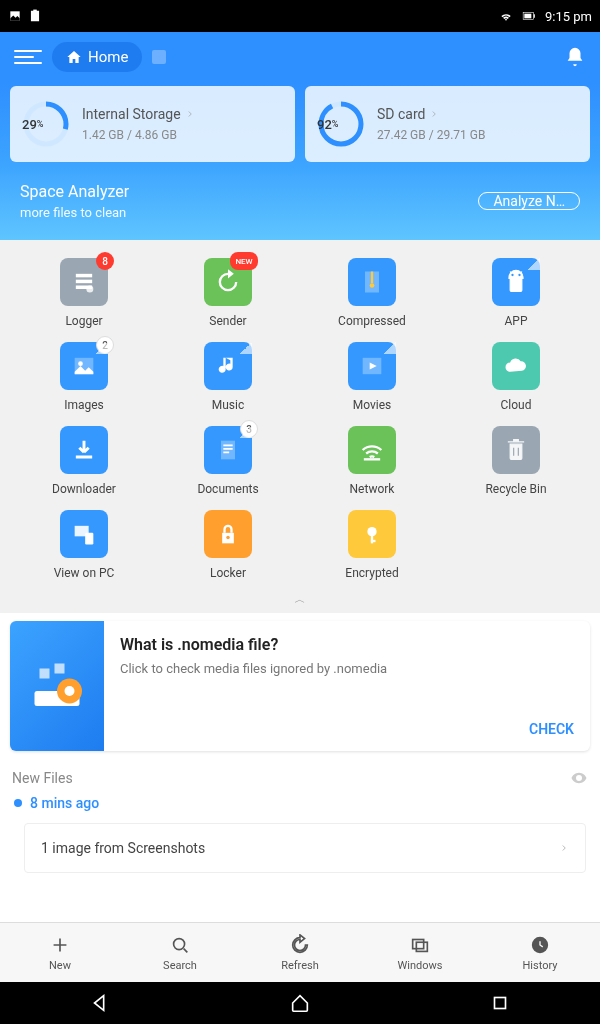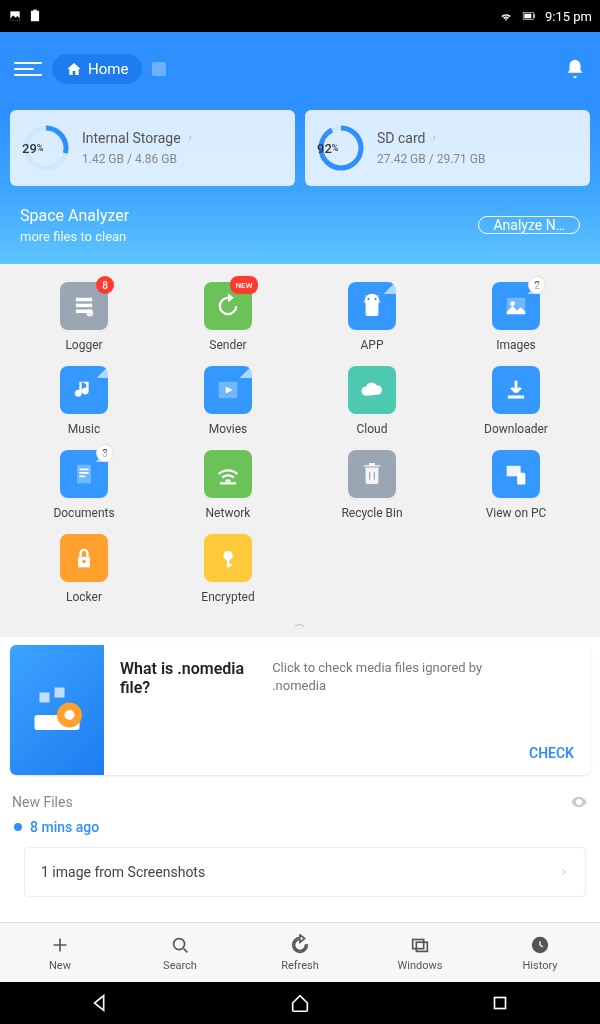--- a/index.html
+++ b/index.html
@@ -1,21 +1,21 @@
 <!DOCTYPE html>
 <html><head>
 <meta charset="utf-8">
 <style>
 *{margin:0;padding:0;box-sizing:border-box;font-family:-apple-system,Roboto,Arial,sans-serif}
 body{width:600px;height:1024px;background:#fff;overflow:hidden;position:relative}
 .statusbar{background:#000;height:32px;display:flex;justify-content:space-between;align-items:center;padding:0 8px;color:#fff;font-size:13px}
 .sb-left{display:flex;gap:6px}
 .sb-right{display:flex;gap:6px;align-items:center}
 .sb-icon{width:14px;height:14px;fill:#fff}
-.header{background:linear-gradient(180deg,#2e8fff 0%,#2e8fff 100%);padding:22px 14px;display:flex;align-items:center;gap:10px}
+.header{background:linear-gradient(180deg,#2e8fff 0%,#2e8fff 100%);padding:10px 14px;display:flex;align-items:center;gap:10px}
 .menu-btn{width:28px;height:28px;display:flex;flex-direction:column;justify-content:center;gap:4px}
 .menu-btn span{height:2px;background:#fff;border-radius:1px}
 .menu-btn span:nth-child(2){width:70%}
 .home-pill{background:#1e7cf0;border-radius:16px;padding:6px 14px;display:flex;align-items:center;gap:6px;color:#fff;font-size:15px}
 .tab-sq{width:14px;height:14px;background:rgba(255,255,255,0.3);border-radius:2px}
 .bell{margin-left:auto;width:22px;height:22px;fill:#fff}
 .storage-row{background:linear-gradient(180deg,#2e8fff 0%,#3ca3ff 100%);padding:4px 10px 0;display:flex;gap:10px}
 .storage-card{flex:1;background:rgba(255,255,255,0.82);border-radius:6px;padding:14px 12px;display:flex;align-items:center;gap:12px}
 .ring{width:48px;height:48px;position:relative}
 .ring svg{transform:rotate(-90deg)}
@@ -35,21 +35,21 @@
 .tile-ic{width:48px;height:48px;border-radius:8px;display:flex;align-items:center;justify-content:center;position:relative}
 .tile-lbl{font-size:12px;color:#444}
 .badge{position:absolute;top:-6px;right:-6px;background:#ff3b30;color:#fff;font-size:10px;min-width:18px;height:18px;border-radius:9px;display:flex;align-items:center;justify-content:center;padding:0 4px;font-weight:500}
 .badge.new{font-size:8px;width:28px;border-radius:8px}
 .badge.white{background:#fff;color:#555;border:1px solid #ddd}
 .fold{position:relative}
 .fold::after{content:"";position:absolute;top:0;right:0;width:12px;height:12px;background:linear-gradient(135deg,transparent 50%,rgba(255,255,255,0.6) 50%)}
 .collapse{text-align:center;padding:6px;color:#999;font-size:11px;background:#f1f1f1}
 .promo{margin:8px 10px;background:#fff;border-radius:6px;box-shadow:0 1px 3px rgba(0,0,0,0.12);display:flex;overflow:hidden}
 .promo-img{width:94px;height:130px;background:linear-gradient(135deg,#3ca3ff,#1e7cf0);display:flex;align-items:center;justify-content:center;flex-shrink:0}
-.promo-body{padding:14px 16px;flex:1;display:flex;flex-direction:row}
+.promo-body{padding:14px 16px;flex:1;display:flex;flex-direction:column}
 .promo-title{font-size:16px;font-weight:600;color:#222;margin-bottom:6px}
 .promo-desc{font-size:13px;color:#777;line-height:1.4}
 .promo-act{margin-top:auto;text-align:right;color:#2e8fff;font-weight:600;font-size:14px}
 .section-h{padding:10px 12px 4px;color:#888;font-size:14px;display:flex;justify-content:space-between;align-items:center}
 .eye{width:18px;height:18px;fill:#ccc}
 .time-h{padding:4px 14px;color:#2e8fff;font-size:14px;font-weight:500;display:flex;align-items:center;gap:8px}
 .dot{width:8px;height:8px;background:#2e8fff;border-radius:50%}
 .file-item{margin:8px 14px 0 24px;background:#fff;padding:16px;border:1px solid #eee;border-radius:4px;display:flex;justify-content:space-between;align-items:center;font-size:14px;color:#444}
 .bottombar{position:absolute;bottom:42px;left:0;right:0;height:60px;background:#f7f7f7;border-top:1px solid #ddd;display:flex}
 .bb-item{flex:1;display:flex;flex-direction:column;align-items:center;justify-content:center;gap:3px;color:#555;font-size:11px}
@@ -161,20 +161,30 @@
   <div class="tile">
     <div class="tile-ic " style="background:#6ac259">
       <svg width="28" height="28" viewBox="0 0 24 24">
             <path d="M12 4a8 8 0 108 8h-2a6 6 0 11-6-6v3l5-4-5-4z" fill="#fff"></path>
           </svg>
           <span class="badge new">NEW</span>
     </div>
     <div class="tile-lbl">Sender</div>
   </div>
   <div class="tile">
+    <div class="tile-ic " style="background:#3498ff">
+      <svg width="28" height="28" viewBox="0 0 24 24">
+            <rect x="6" y="3" width="12" height="18" fill="#fff" opacity="0.3"></rect>
+            <rect x="11" y="3" width="2" height="10" fill="#ffc93c"></rect>
+            <circle cx="12" cy="15" r="2" fill="#ffc93c"></circle>
+          </svg>
+    </div>
+    <div class="tile-lbl">Compressed</div>
+  </div>
+  <div class="tile">
     <div class="tile-ic fold" style="background:#3498ff">
       <svg width="28" height="28" viewBox="0 0 24 24">
             <path d="M6 8a6 6 0 0112 0v1H6zm2-3l-1-2m9 2l1-2M7 10h10v9a1 1 0 01-1 1H8a1 1 0 01-1-1z" stroke="#fff" fill="#fff"></path>
             <circle cx="9" cy="6" r="1" fill="#3498ff"></circle>
             <circle cx="15" cy="6" r="1" fill="#3498ff"></circle>
           </svg>
     </div>
     <div class="tile-lbl">APP</div>
   </div>
   <div class="tile">

